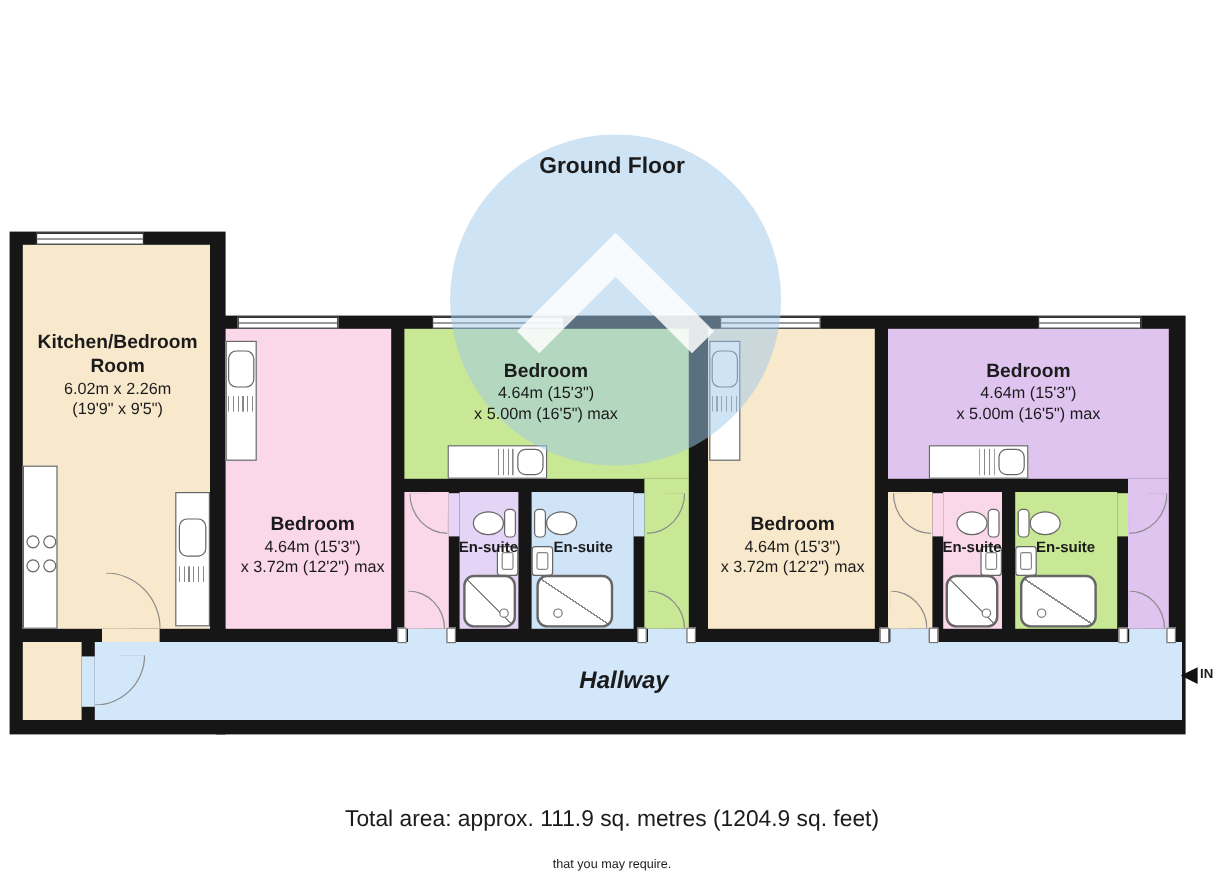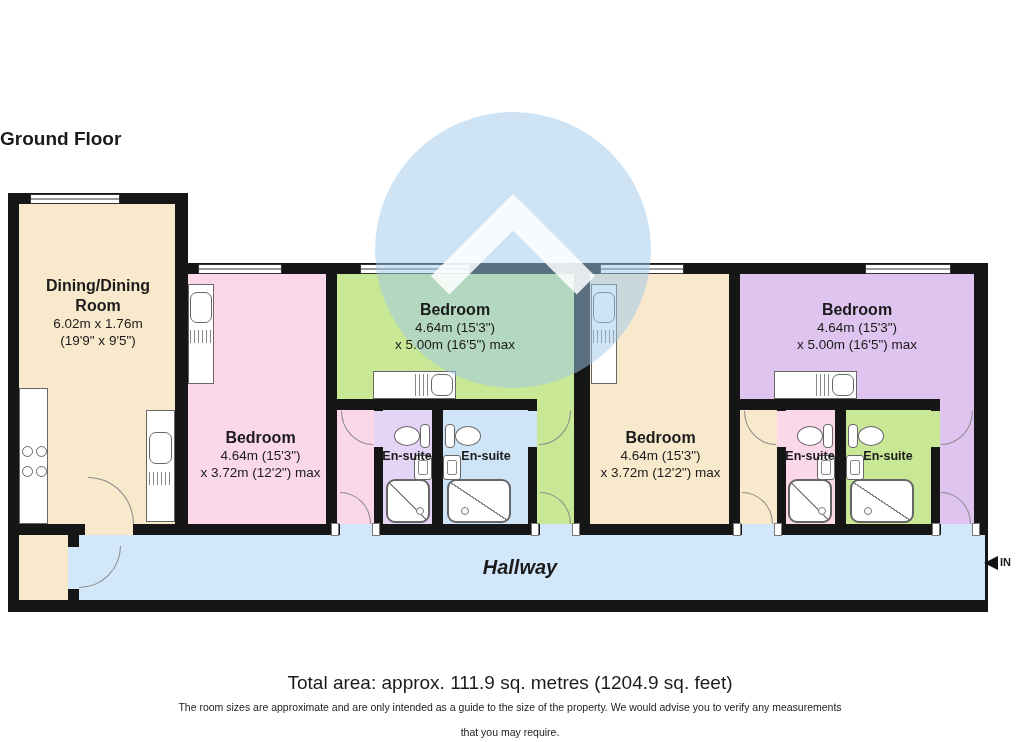--- a/index.html
+++ b/index.html
@@ -36,21 +36,21 @@
   .drain{position:absolute;width:6px;height:6px;border:1px solid #777;border-radius:50%;background:#fff;}
   .sink-sm{border-radius:3px;}
   .sink-sm .inner{position:absolute;left:3px;top:4px;right:3px;bottom:4px;border:1px solid #888;border-radius:2px;}
   
   .room-label{position:absolute;text-align:center;z-index:6;line-height:1.25;color:#1b1b1b;}
   .room-name{font-weight:bold;font-size:16px;}
   .room-dims{font-size:13.5px;}
   .ensuite-label{font-weight:bold;font-size:12.5px;}
   .hall-label{font-weight:bold;font-size:20px;}
   
-  .title-block{position:absolute;left:0;top:128px;width:1020px;z-index:6;}
+  .title-block{position:absolute;left:0;top:128px;width:1020px;text-align:center;z-index:6;}
   .title-main{font-weight:bold;font-size:19px;}
   .title-sub{font-size:12.5px;margin-top:3px;}
   .footer-total{position:absolute;left:0;top:672px;width:1020px;text-align:center;font-size:19px;z-index:6;}
   .footer-small{position:absolute;left:0;width:1020px;text-align:center;font-size:10.5px;z-index:6;}
   
   .wm{position:absolute;z-index:5;pointer-events:none;}
   .wm-circle{left:375px;top:112px;width:276px;height:276px;border-radius:50%;background:rgba(158,199,233,0.5);}
   .wm-chevron{left:455px;top:218px;width:116px;height:116px;transform:rotate(45deg);
               border-top:26px solid rgba(255,255,255,0.85);border-left:26px solid rgba(255,255,255,0.85);box-sizing:border-box;}
   .wm-text1{left:0;top:396px;width:1020px;text-align:center;font-family:"Liberation Serif",serif;
@@ -187,22 +187,22 @@
       <div class="inner"></div>
     </div>
   <div class="fix shower" style="left:850px;top:479px;width:64px;height:44px;">
       <div class="drain" style="left:12px;top:26px;"></div>
     </div>
 
   <div class="wm wm-circle"></div>
   <div class="wm wm-chevron"></div>
 
   <div class="room-label" style="left:22px;top:276px;width:152px;">
-    <div class="room-name">Dining/Dining Room</div>
-    <div class="room-dims">6.02m x 1.76m</div>
+    <div class="room-name">Kitchen/Bedroom Room</div>
+    <div class="room-dims">6.02m x 2.26m</div>
     <div class="room-dims">(19'9" x 9'5")</div>
   </div>
 
   <div class="room-label" style="left:178px;top:428px;width:165px;">
     <div class="room-name">Bedroom</div>
     <div class="room-dims">4.64m (15'3")</div>
     <div class="room-dims">x 3.72m (12'2") max</div>
   </div>
 
   <div class="room-label" style="left:360px;top:300px;width:190px;">
@@ -227,16 +227,15 @@
   <div class="room-label ensuite-label" style="left:457px;top:449px;width:58px;">En-suite</div>
   <div class="room-label ensuite-label" style="left:781px;top:449px;width:58px;">En-suite</div>
   <div class="room-label ensuite-label" style="left:859px;top:449px;width:58px;">En-suite</div>
 
   <div class="room-label hall-label" style="left:420px;top:555px;width:200px;font-style:italic;">Hallway</div>
 
   <div class="in-arrow"></div>
   <div class="in-label">IN</div>
 
   <div class="footer-total">Total area: approx. 111.9 sq. metres (1204.9 sq. feet)</div>
-  <div class="footer-small" style="top:701px;">The room sizes are approximate and are only intended as a guide to the size of the property. We would advise you to verify any measurements</div>
-  <div class="footer-small" style="top:714px;margin-top:12px;">that you may require.</div>
+  <div class="footer-small" style="top:714px;">that you may require.</div>
 
 </div>
 
 </body></html>

